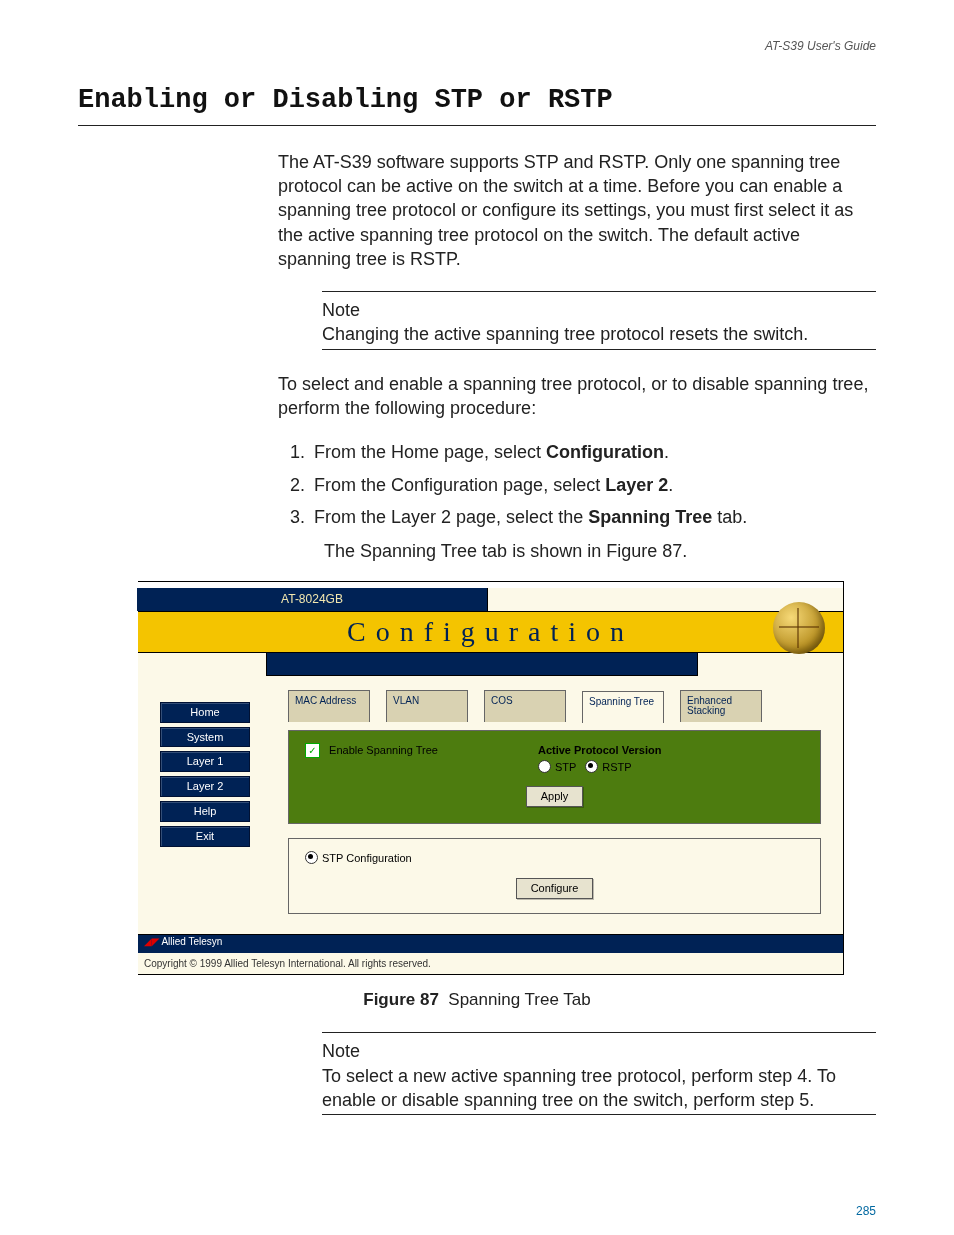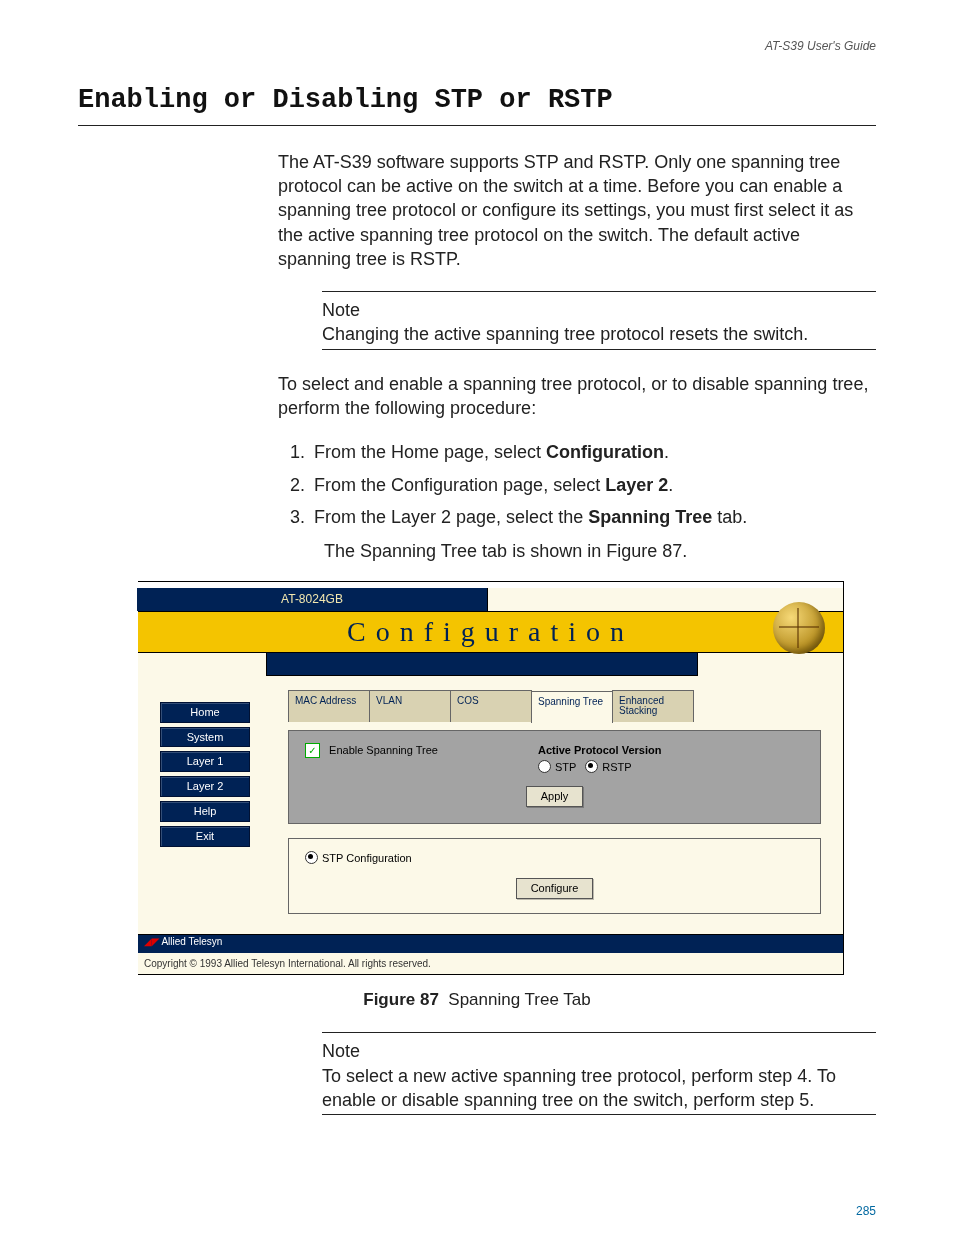--- a/index.html
+++ b/index.html
@@ -28,25 +28,25 @@
 .title-bar span{font-family:Georgia,serif;font-size:28px;letter-spacing:10px;color:#025}
 .globe{position:absolute;right:18px;top:-10px;width:52px;height:52px;border-radius:50%;background:radial-gradient(circle at 35% 30%,#f6d978,#b38a1a 70%,#6b4e05);box-shadow:inset -4px -4px 6px rgba(0,0,0,.3)}
 .globe::before,.globe::after{content:"";position:absolute;border:1px solid rgba(90,50,0,.55)}
 .globe::before{left:6px;right:6px;top:24px;height:0}
 .globe::after{top:6px;bottom:6px;left:24px;width:0}
 .sub-blue{height:22px;background:#025;margin:0 0 0 128px;width:430px;border:1px solid #000;border-top:0}
 .shot-body{display:flex;padding:14px 0 0 0}
 .sidebar{width:128px;padding:12px 0 0 22px}
 .side-btn{width:88px;font-size:11px;color:#fff;background:#025;border:1px solid #013;text-align:center;padding:2px 0;margin:0 0 4px 0;cursor:pointer;box-shadow:inset 1px 1px 0 rgba(255,255,255,.2)}
 .main-area{flex:1;padding:0 22px 6px 0}
-.tabs{display:flex;gap:0;margin-bottom:8px}
+.tabs{display:flex;gap:17px;margin-bottom:8px}
 .tab{font-size:10px;color:#025;background:#d9d2b2;border:1px solid #666;border-bottom:0;padding:5px 6px;width:68px;text-align:left;cursor:pointer;line-height:1.05}
 .tab+.tab{margin-left:-1px}
 .tab.active{background:#fcf9e8;position:relative;top:1px;z-index:2}
-.panel{border:1px solid #666;background:#a3a3a3;padding:12px 16px 12px 16px}
+.panel{border:1px solid #666;background:#4d7c0f;padding:12px 16px 12px 16px}
 .row1{display:flex;align-items:flex-start;font-size:11px}
 .chk{width:13px;height:13px;border:1px solid #0a0;background:#fff;display:inline-flex;align-items:center;justify-content:center;margin-right:6px;font-size:10px;color:#0a0;line-height:1}
 .radio{width:11px;height:11px;border:1px solid #333;border-radius:50%;background:#fff;display:inline-block;margin-right:4px;vertical-align:-2px;position:relative}
 .radio.checked::after{content:"";position:absolute;left:2px;top:2px;width:5px;height:5px;border-radius:50%;background:#000}
 .apv{margin-left:100px;font-size:11px}
 .apv-title{font-weight:bold;margin-bottom:2px}
 .apply-row{text-align:center;margin:12px 0 4px 0}
 .winbtn{display:inline-block;font-size:11px;color:#000;background:#e7e3cf;border:1px solid #555;padding:2px 14px;cursor:pointer;box-shadow:1px 1px 0 rgba(0,0,0,.25)}
 .panel2{border:1px solid #666;background:#fcf9e8;padding:10px 16px;margin-top:14px}
 .cfg-opts{font-size:11px;margin-bottom:10px}
@@ -141,21 +141,21 @@
           <div class="apply-row">
             <span class="winbtn">Configure</span>
           </div>
         </div>
       </div>
     </div>
 
     <div class="footer-blue">
       <span class="at-logo"><span class="tri">◢◤</span><span>Allied Telesyn</span></span>
     </div>
-    <div class="copyright">Copyright © 1993 Allied Telesyn International. All rights reserved.</div>
+    <div class="copyright">Copyright © 1999 Allied Telesyn International. All rights reserved.</div>
   </div>
 
   <div class="fig-caption">
     <b>Figure 87</b>&nbsp;&nbsp;<span>Spanning Tree Tab</span>
   </div>
 
   <div class="body-col">
     <div class="note-block">
       <hr class="note-rule">
       <div class="note-label">Note</div>

